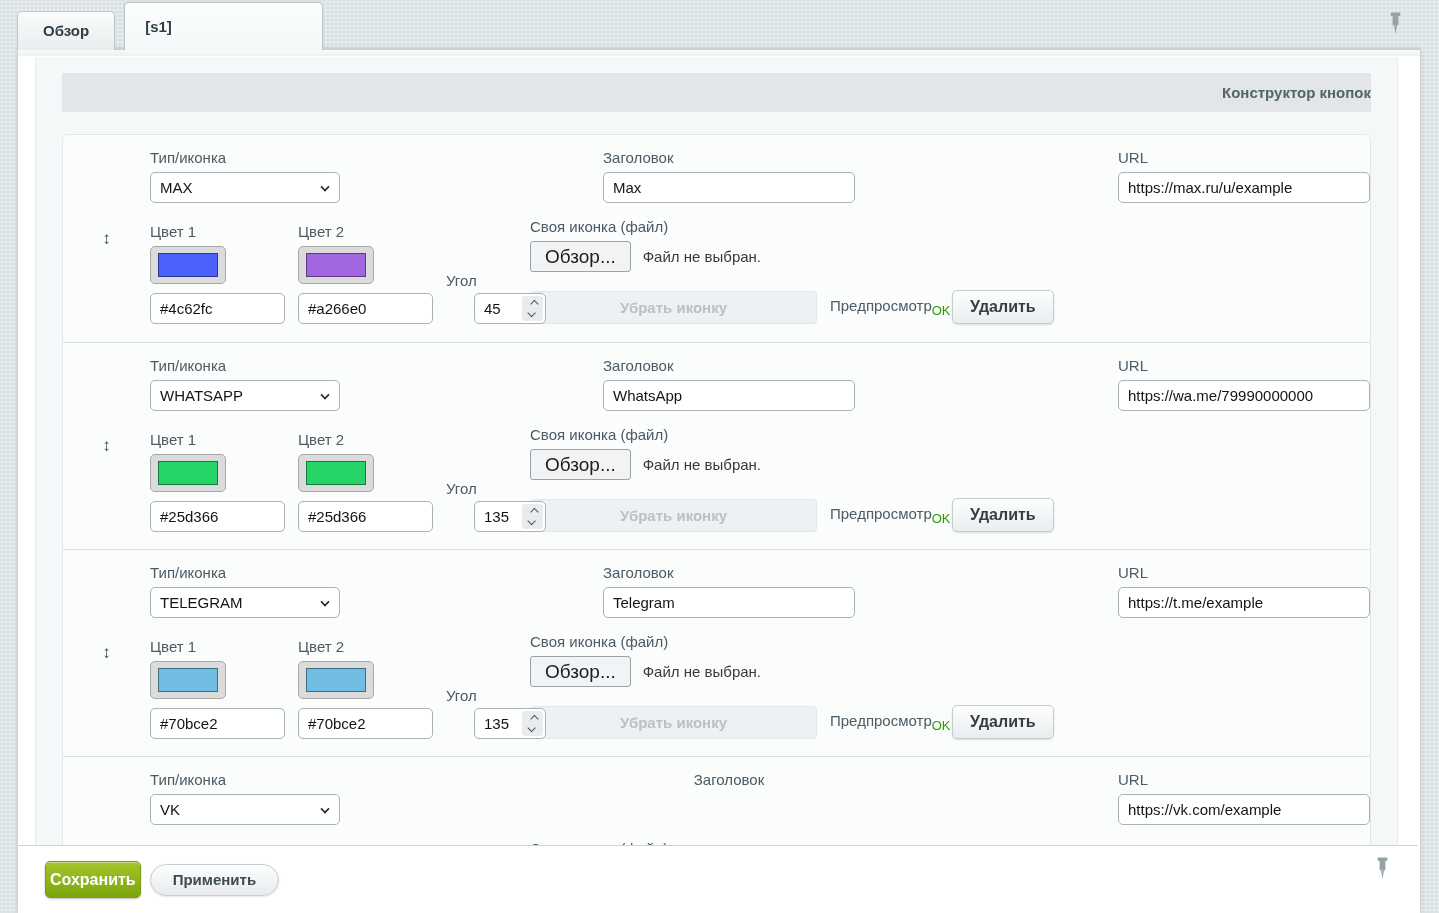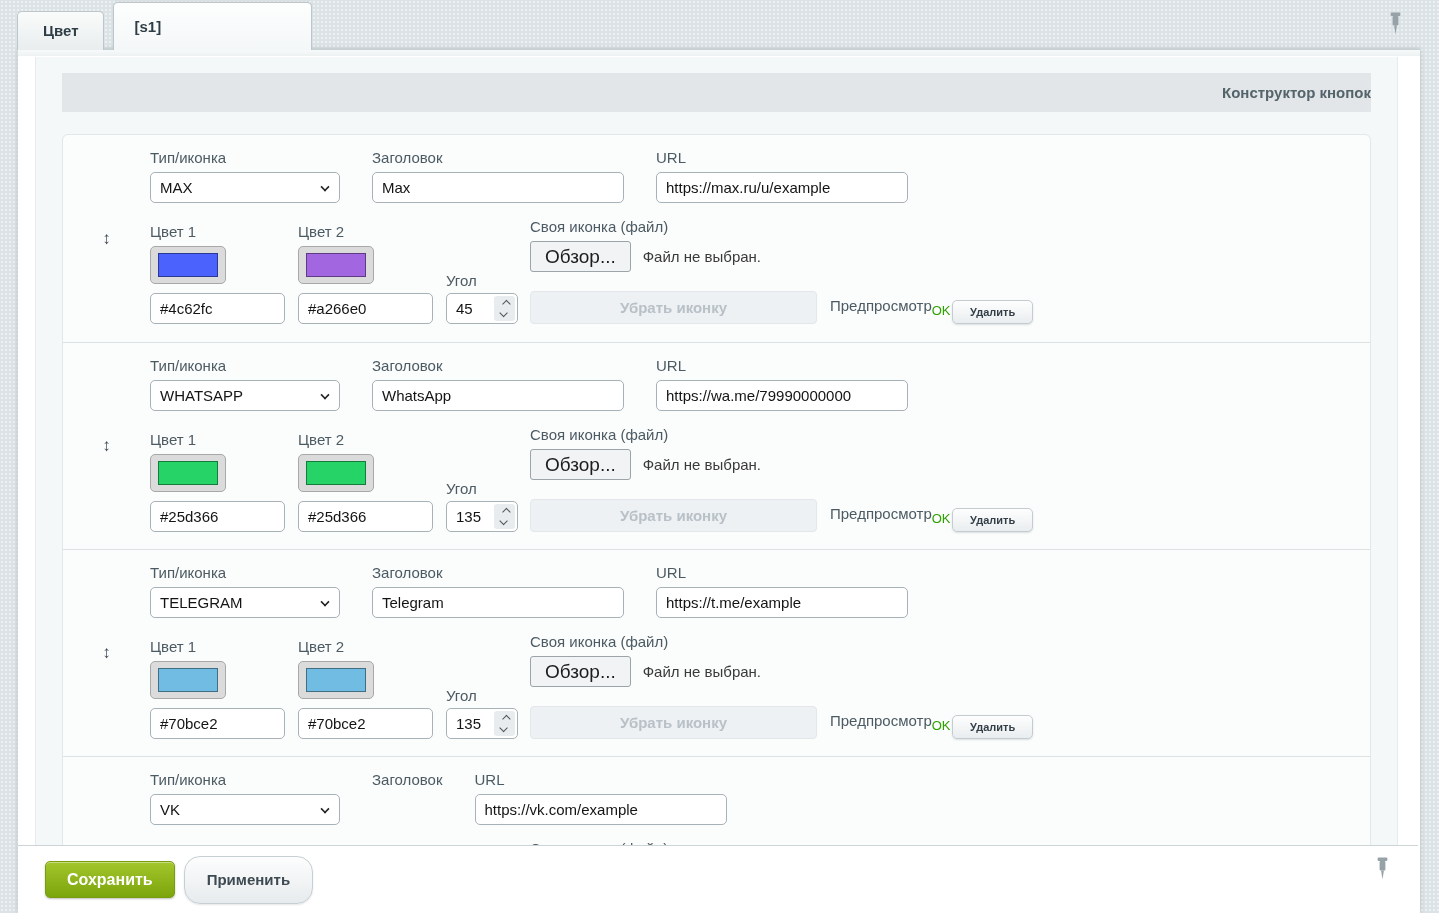--- a/index.html
+++ b/index.html
@@ -32,39 +32,39 @@
                 font-weight:bold; font-size:15px; color:#53646b; }
   .card { margin-top:22px; background:#fbfcfc; border:1px solid #e2e7e9; border-radius:6px; overflow:hidden; }
 
   
   .row { display:flex; min-height:207px; }
   .row + .row { border-top:1px solid #dde2e4; }
   .drag-col { width:87px; display:flex; align-items:center; justify-content:center;
               color:#3d4b53; font-size:17px; cursor:grab; }
   .row-main { flex:1; padding:14px 0 16px; }
   .field label, .grp-label { display:block; margin-bottom:6px; color:#4c5b63; font-size:15px; }
-  .line1 { display:flex; gap:32px; margin-bottom:15px; }
+  .line1 { display:flex; gap:10px; margin-bottom:15px;justify-content:space-between; }
   .ctrl { height:31px; border:1px solid #a6b2b8; border-radius:5px; background:#fff;
           font-family:Liberation Sans, sans-serif; font-size:15px; color:#141414; padding:0 9px; }
   .w-select { width:190px; appearance:none; -webkit-appearance:none; padding-right:26px; background:#fff; }
   .select-wrap { position:relative; width:190px; }
   .chev { position:absolute; right:11px; top:11px; width:8px; height:8px; pointer-events:none;
           border-left:2px solid #222; border-bottom:2px solid #222; transform:rotate(-45deg) scale(.8); }
   .w-text { width:252px; }
 
   .line2 { display:flex; align-items:flex-end; }
   .color-group { width:135px; margin-right:13px; }
   .swatch { width:76px; height:38px; background:#dbdbdb; border:1px solid #a8a8a8; border-radius:5px;
             display:flex; align-items:center; justify-content:center; margin-bottom:9px; cursor:pointer; }
   .swatch-inner { width:60px; height:24px; border:1px solid rgba(0,0,0,.42); }
   .hex { width:135px; }
 
   .angle-group { width:72px; margin-right:12px; }
   .angle-group .grp-label { margin-bottom:4px; }
-  .num-wrap { position:relative; width:72px; }
+  .num-wrap { position:relative; width:72px;margin-left:28px; }
   .num { width:72px; padding-right:27px; appearance:textfield; -moz-appearance:textfield; }
   .num::-webkit-inner-spin-button,.num::-webkit-outer-spin-button{ -webkit-appearance:none; }
   .spinner { position:absolute; right:3px; top:3px; width:21px; height:25px; background:#e9ecee;
              border-radius:3px; display:flex; flex-direction:column; align-items:center;
              justify-content:center; gap:3px; cursor:pointer; }
   .spinner i { display:block; width:6px; height:6px; border-left:1.6px solid #4b565c; border-bottom:1.6px solid #4b565c; }
   .spinner .up { transform:rotate(135deg) translate(-1px,-1px); }
   .spinner .dn { transform:rotate(-45deg) translate(-1px,-1px); }
 
   .icon-group { width:287px; margin-right:13px; }
@@ -74,43 +74,43 @@
   .no-file { margin-left:12px; font-size:15px; color:#3a3a3a; }
   .remove-btn { width:287px; height:33px; background:#eef1f3; border:1px solid #e3e7ea; border-radius:4px;
                 color:#b9c1c8; font-family:inherit; font-weight:bold; font-size:15px; }
 
   .preview-group { width:110px; margin-right:12px; display:flex; flex-direction:row; align-items:center; }
   .preview-label { margin-bottom:8px; color:#4c5b63; font-size:15px; }
   .preview-icon { position:relative; width:30px; height:30px; border-radius:50%; overflow:hidden; }
   .preview-icon svg { position:absolute; left:0; top:0; display:none; }
   .ok { margin-top:2px; color:#2ea000; font-size:13px; }
 
-  .delete-btn { height:24px; padding:1px 17px; background:linear-gradient(#fefefe,#e9edef);
+  .delete-btn { height:34px; padding:1px 17px; background:linear-gradient(#fefefe,#e9edef);
                 border:1px solid #c3ccd1; border-radius:5px; font-family:inherit; font-weight:bold;
-                font-size:11px; color:#333f47; box-shadow:0 1px 2px rgba(0,0,0,.12); cursor:pointer; }
+                font-size:16px; color:#333f47; box-shadow:0 1px 2px rgba(0,0,0,.12); cursor:pointer; }
 
   
   .bottom-bar { position:absolute; left:18px; right:21px; bottom:0; height:68px; background:#fff;
                 border-top:1px solid #ccd4d8; display:flex; align-items:center; padding-left:27px; z-index:10; }
-  .save-btn { height:37px; padding:0 21px; background:linear-gradient(#a3c62c,#7ca50c);
+  .save-btn { height:37px; padding:0 4px; background:linear-gradient(#a3c62c,#7ca50c);
               border:1px solid #7a9c10; border-radius:5px; color:#fff; font-family:inherit; font-weight:bold;
               font-size:16px; margin-right:9px; cursor:pointer;
               box-shadow:inset 0 1px 0 rgba(255,255,255,.4), 0 1px 2px rgba(0,0,0,.25); }
-  .apply-btn { height:48px; padding:0 22px; background:linear-gradient(#fdfdfd,#e7ebed);
+  .apply-btn { height:32px; padding:0 22px; background:linear-gradient(#fdfdfd,#e7ebed);
                border:1px solid #c6cfd4; border-radius:16px; color:#3d4a52; font-family:inherit; font-weight:bold;
                font-size:15px; box-shadow:0 1px 2px rgba(0,0,0,.1); cursor:pointer; }
   .pin { fill:#96a2a8; }
   .pin-top { position:absolute; top:12px; right:36px; z-index:2; cursor:pointer; }
   .pin-bottom { position:absolute; right:28px; top:11px; cursor:pointer; }
 </style>
 </head>
 <body>
 
 <div class="tab-bar">
-  <div class="tab inactive">Цвет</div>
+  <div class="tab inactive">Обзор</div>
   <div class="tab active">[s1]</div>
 </div>
 
 <span class="pin-top">
   <svg class="pin" width="15" height="23" viewBox="0 0 15 23">
     <rect x="2.6" y="0.5" width="9.8" height="3.4" rx="1.2"></rect>
     <rect x="4.6" y="3.9" width="5.8" height="9.6" rx="1"></rect>
     <path d="M7.5 22.5 L6.1 13.5 h2.8 Z"></path>
   </svg>
 </span>

